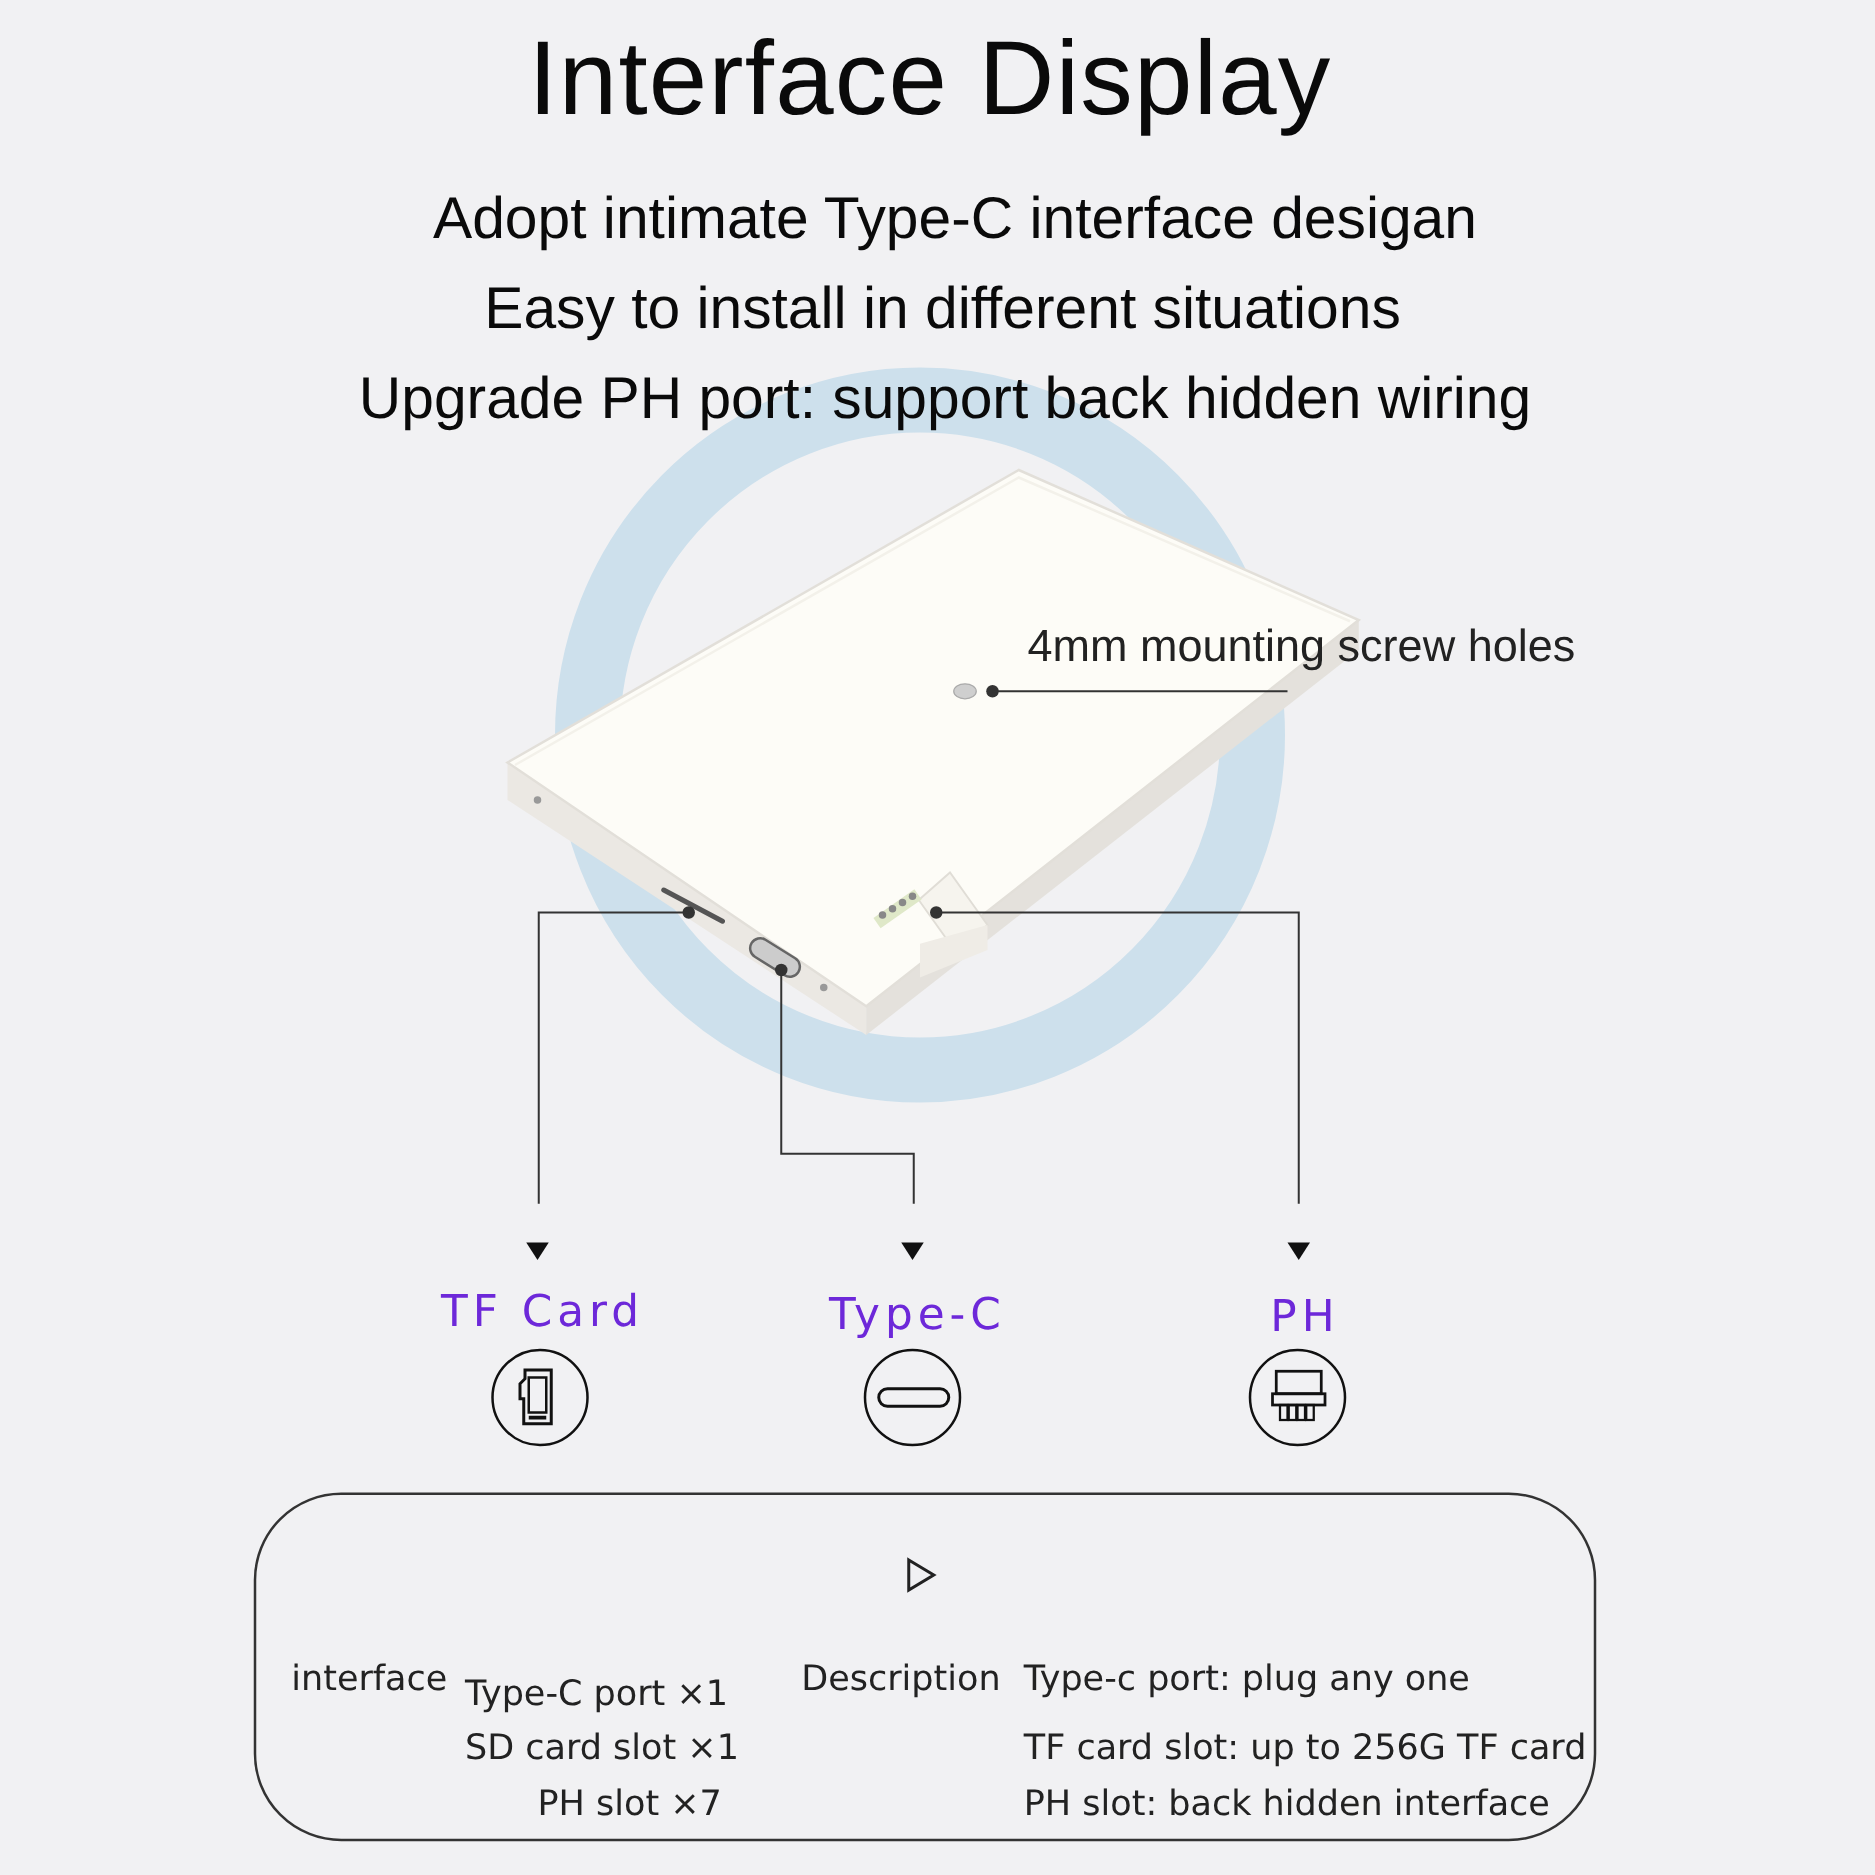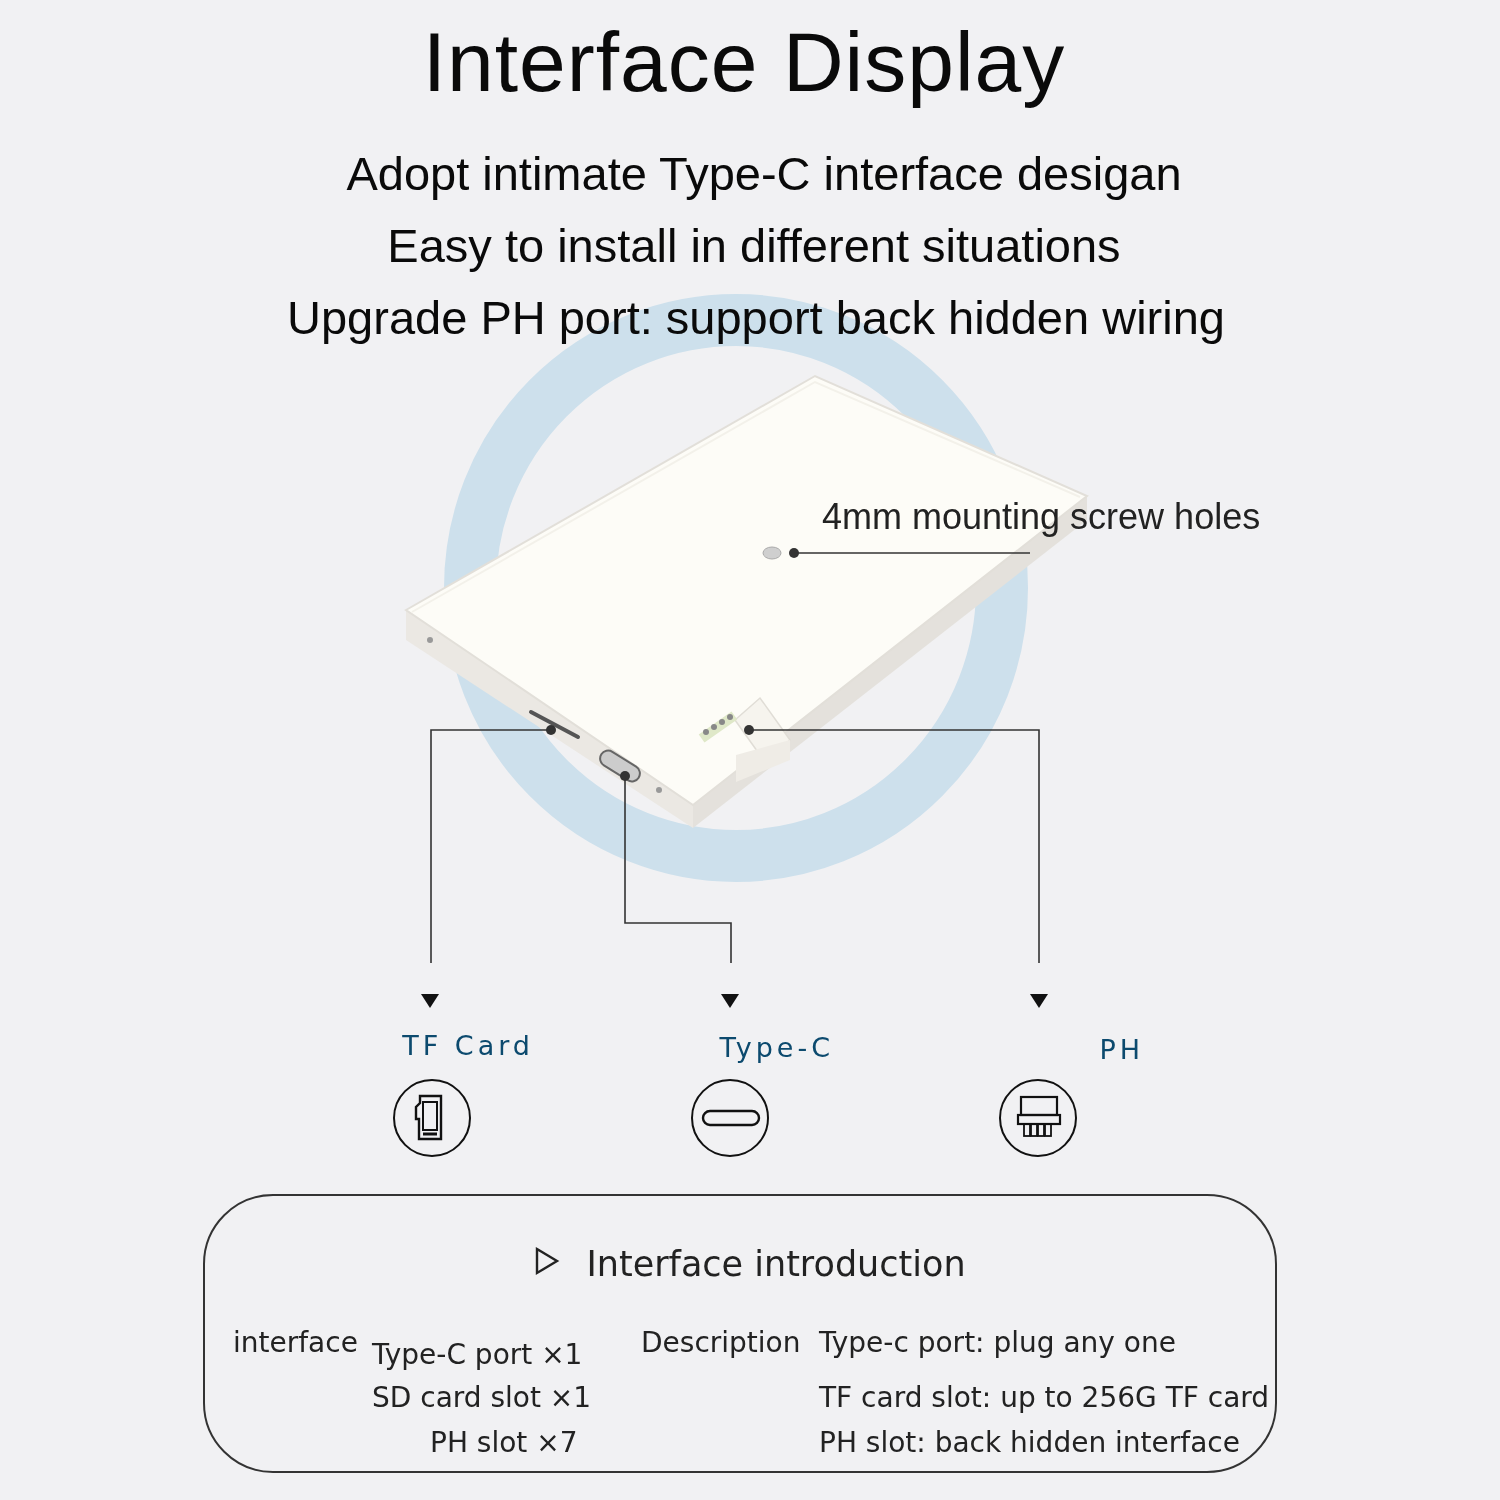--- a/index.html
+++ b/index.html
@@ -17,22 +17,22 @@
     left:0; width:1500px; text-align:center; font-size:47px; color:#0a0a0a;
   }
   .sub.l1 { top:146px; left:14px; }
   .sub.l2 { top:218px; left:4px; }
   .sub.l3 { top:290px; left:6px; }
   svg.art { position:absolute; left:0; top:0; }
   .callout-label {
     font-size:36px; color:#222; left:822px; top:496px;
   }
   .port-label {
-    font-family:"DejaVu Sans", sans-serif; font-size:27px; color:#0c4a6e;
-    letter-spacing:4px; text-align:right; width:200px;
+    font-family:"DejaVu Sans", sans-serif; font-size:35px; color:#6d28d9;
+    letter-spacing:4px; text-align:center; width:200px;
   }
   .port-icon {
     width:78px; height:78px; border:2.2px solid #111; border-radius:50%;
     box-sizing:border-box; background:transparent;
   }
   .panel {
     left:203px; top:1194px; width:1074px; height:279px;
     border:2px solid #333; border-radius:70px; box-sizing:border-box;
   }
   .panel-title {
@@ -125,21 +125,21 @@
     <rect x="44" y="43" width="6" height="12" fill="none" stroke="#111" stroke-width="1.8"></rect>
   </svg>
 </div>
 
 <div class="abs panel"></div>
 <div class="abs panel-title">
   <span class="tri">
     <svg width="26" height="30" viewBox="0 0 26 30">
         <polygon points="3,3 23,15 3,27" fill="none" stroke="#222" stroke-width="2.4"></polygon>
       </svg>
-  </span><span>Interface introduction</span>
+  </span>
 </div>
 
 <div class="abs cell" style="left:233px; top:1326px;">interface</div>
 <div class="abs cell" style="left:372px; top:1326px;margin-top:12px;">Type-C port ×1</div>
 <div class="abs cell" style="left:372px; top:1381px;">SD card slot ×1</div>
 <div class="abs cell" style="left:430px; top:1426px;">PH slot ×7</div>
 
 <div class="abs cell" style="left:641px; top:1326px;">Description</div>
 <div class="abs cell" style="left:819px; top:1326px;">Type-c port: plug any one</div>
 <div class="abs cell" style="left:819px; top:1381px;">TF card slot: up to 256G TF card</div>

